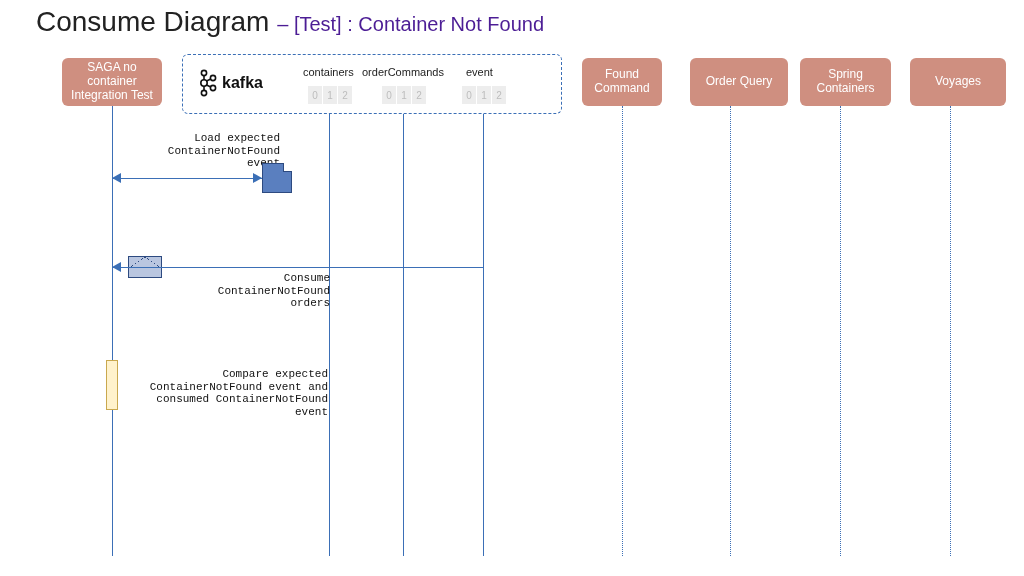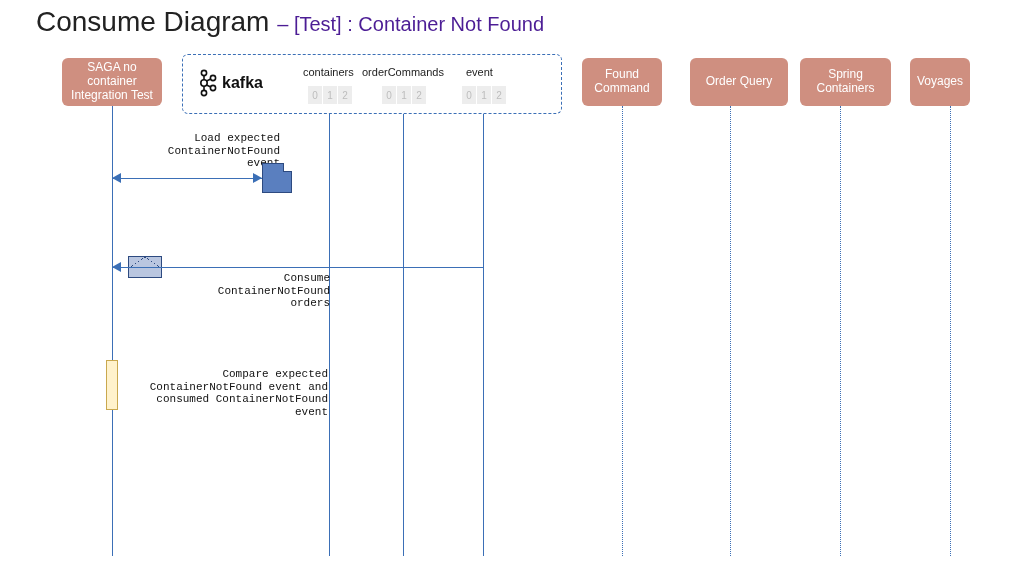--- a/index.html
+++ b/index.html
@@ -211,21 +211,21 @@
 
 <div class="participant" style="left:582px;width:80px">
     <span>Found Command</span>
   </div>
 <div class="participant" style="left:690px;width:98px">
     <span>Order Query</span>
   </div>
 <div class="participant" style="left:800px;width:91px">
     <span>Spring Containers</span>
   </div>
-<div class="participant" style="left:910px;width:60px">
+<div class="participant" style="left:910px;width:96px">
     <span>Voyages</span>
   </div>
 
 <div class="lifeline solid" style="left:112px"></div>
 <div class="lifeline solid" style="left:329px;top:114px"></div>
 <div class="lifeline solid" style="left:403px;top:114px"></div>
 <div class="lifeline solid" style="left:483px;top:114px"></div>
 <div class="lifeline dotted" style="left:622px"></div>
 <div class="lifeline dotted" style="left:730px"></div>
 <div class="lifeline dotted" style="left:840px"></div>

